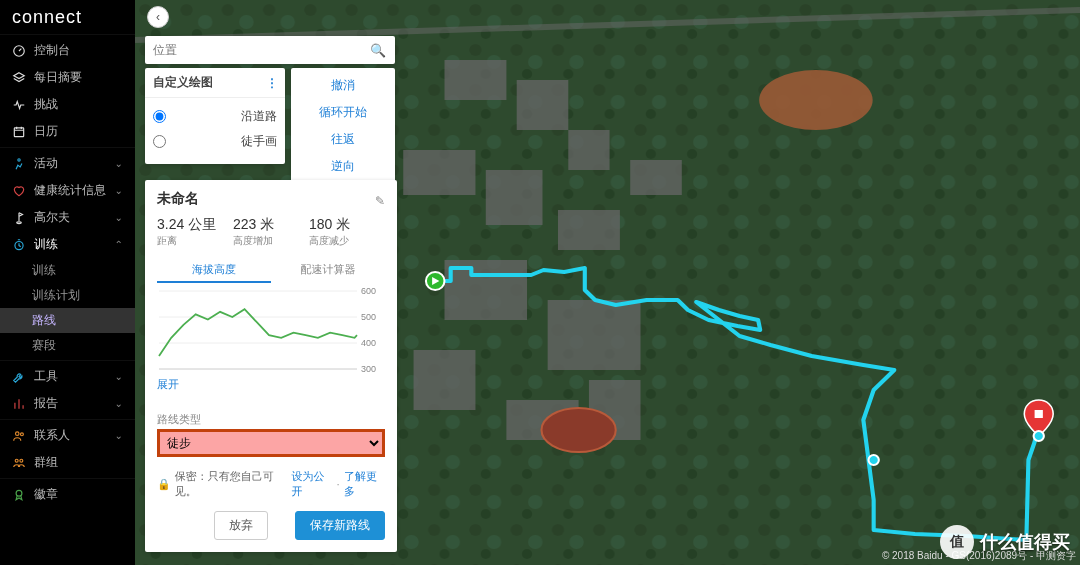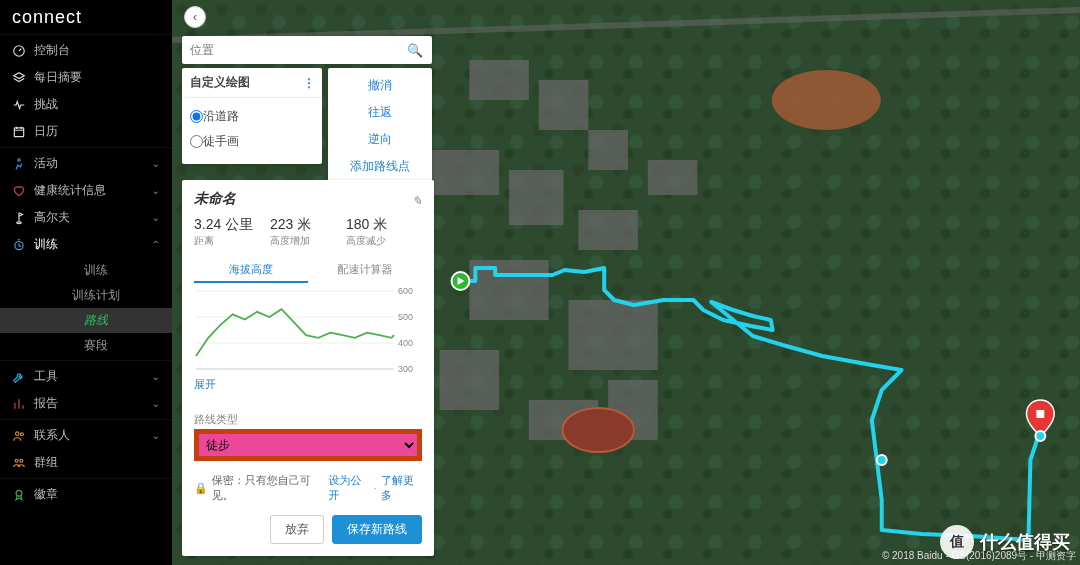--- a/index.html
+++ b/index.html
@@ -1,25 +1,25 @@
 <!DOCTYPE html>
 <html><head>
 <meta charset="utf-8">
 <style>
   * { box-sizing: border-box; margin: 0; padding: 0; font-family: Arial, "Microsoft YaHei", sans-serif; }
   body { width: 1080px; height: 565px; overflow: hidden; background: #111; display: flex; }
 
   
-  .sidebar { width: 172px; height: 565px; background: #000; color: #ccc; display: flex; flex-direction: column; font-size: 12px; }
+  .sidebar { width: 135px; height: 565px; background: #000; color: #ccc; display: flex; flex-direction: column; font-size: 12px; }
   .brand { height: 34px; display: flex; align-items: center; padding: 0 12px; color: #fff; font-size: 18px; letter-spacing: 1px; font-weight: 400; }
-  .nav-group { padding: 2px 0; border-top: 1px solid rgba(255,255,255,0.06); text-align: center; }
+  .nav-group { padding: 2px 0; border-top: 1px solid rgba(255,255,255,0.06); }
   .nav-item { display: flex; align-items: center; padding: 5px 12px; gap: 8px; cursor: pointer; color: #bbb; position: relative; }
   .nav-item.active { color: #fff; }
   .nav-sub { padding: 4px 12px 4px 32px; color: #999; cursor: pointer; }
-  .nav-sub.selected { background: #333; color: #22c55e; font-style: italic; }
+  .nav-sub.selected { background: #333; color: #c4b5fd; }
   .ico { width: 14px; height: 14px; display: inline-flex; align-items: center; justify-content: center; }
   .chev { margin-left: auto; font-size: 10px; color: #888; }
   .ico svg { width: 14px; height: 14px; }
   .blue-ic svg { stroke: #29a6d6; }
   .yellow-ic svg { stroke: #e9be2e; }
   .orange-ic svg { stroke: #e08a2e; }
   .green-ic svg { stroke: #4aa24a; }
   .red-ic svg { stroke: #d24444; }
   .white-ic svg { stroke: #ddd; }
 
@@ -28,43 +28,43 @@
   .back-btn { position: absolute; left: 12px; top: 6px; width: 22px; height: 22px; border-radius: 50%; background: #fff; border: 1px solid #ccc; display: flex; align-items: center; justify-content: center; color: #555; cursor: pointer; z-index: 5; font-size: 12px; }
 
   
   .panel { position: absolute; background: #fff; border-radius: 2px; box-shadow: 0 1px 4px rgba(0,0,0,0.2); z-index: 4; font-size: 12px; color: #444; }
   .search-panel { left: 10px; top: 36px; width: 250px; height: 28px; display: flex; align-items: center; padding: 0 8px; }
   .search-panel input { border: none; outline: none; flex: 1; font-size: 12px; }
 
   .draw-panel { left: 10px; top: 68px; width: 140px; padding: 0; }
   .draw-head { display: flex; justify-content: space-between; align-items: center; padding: 6px 8px; border-bottom: 1px solid #eee; font-weight: bold; }
   .draw-body { padding: 6px 8px 10px 8px; }
-  .radio-row { display: flex; align-items: center; padding: 4px 0; }
+  .radio-row { display: flex; align-items: center; padding: 4px 0; justify-content: space-between; }
 
   .actions-panel { left: 156px; top: 68px; width: 104px; padding: 4px 0; text-align: center; }
   .actions-panel .act { padding: 5px 0; color: #1e7fd6; cursor: pointer; }
 
   .detail-panel { left: 10px; top: 180px; width: 252px; padding: 10px 12px 12px 12px; }
-  .title-row { display: flex; justify-content: space-between; align-items: flex-end; margin-bottom: 8px; font-style: italic; }
+  .title-row { display: flex; justify-content: space-between; align-items: flex-end; margin-bottom: 8px; }
   .title-row h3 { font-size: 14px; font-weight: bold; color: #333; }
   .stats { display: flex; gap: 0; margin-bottom: 10px; }
   .stat { flex: 1; }
   .stat .v { font-size: 14px; color: #333; }
   .stat .l { font-size: 10px; color: #888; }
   .tabs { display: flex; margin-bottom: 4px; }
   .tab { flex: 1; text-align: center; font-size: 11px; padding: 4px 0; color: #888; cursor: pointer; }
   .tab.active { color: #1e7fd6; border-bottom: 2px solid #1e7fd6; }
   .chart { height: 86px; position: relative; margin-bottom: 4px; }
   .expand-link { color: #1e7fd6; cursor: pointer; font-size: 11px; }
   .field-label { font-size: 11px; color: #888; margin-top: 20px; }
-  select.rt { width: 100%; border: 5px solid #c2410c; padding: 3px; font-size: 12px; margin-top: 2px; background: #ec4899; }
+  select.rt { width: 100%; border: 3px solid #c2410c; padding: 3px; font-size: 12px; margin-top: 2px; background: #fca5a5; }
   .privacy-row { display: flex; align-items: center; gap: 4px; font-size: 11px; margin-top: 12px; color: #666; }
   .privacy-row .lnk { color: #1e7fd6; cursor: pointer; }
   .btn-row { display: flex; justify-content: flex-end; gap: 8px; margin-top: 12px; }
-  .btn { padding: 5px 14px; border-radius: 3px; font-size: 12px; cursor: pointer; }
+  .btn { padding: 5px 14px; border-radius: 3px; font-size: 12px; cursor: pointer; margin-left: 19px; }
   .btn-outline { background: #fff; border: 1px solid #ccc; color: #555; }
   .btn-primary { background: #1e90d6; border: 1px solid #1e90d6; color: #fff; }
 
   .attribution { position: absolute; right: 4px; bottom: 2px; font-size: 10px; color: #ddd; z-index: 6; }
 
   .watermark { position: absolute; right: 10px; bottom: 6px; display: flex; align-items: center; gap: 6px; z-index: 6; color: #fff; }
   .watermark .circ { width: 34px; height: 34px; border-radius: 50%; background: rgba(255,255,255,0.9); display: flex; align-items: center; justify-content: center; color: #333; font-weight: bold; font-size: 14px; }
   .watermark span { font-size: 18px; font-weight: bold; text-shadow: 0 1px 2px rgba(0,0,0,0.6); }
 
   
@@ -288,20 +288,21 @@
       </label>
       <label class="radio-row">
         <input type="radio" name="draw" style="">
         <span>徒手画</span>
       </label>
     </div>
   </div>
 
   <div class="panel actions-panel">
     <div class="act">撤消</div>
+    <div class="act">循环开始</div>
     <div class="act">往返</div>
     <div class="act">逆向</div>
     <div class="act">添加路线点</div>
   </div>
 
   <div class="panel detail-panel">
     <div class="title-row">
       <h3>未命名</h3>
       <span style="color:#888;">✎</span>
     </div>

